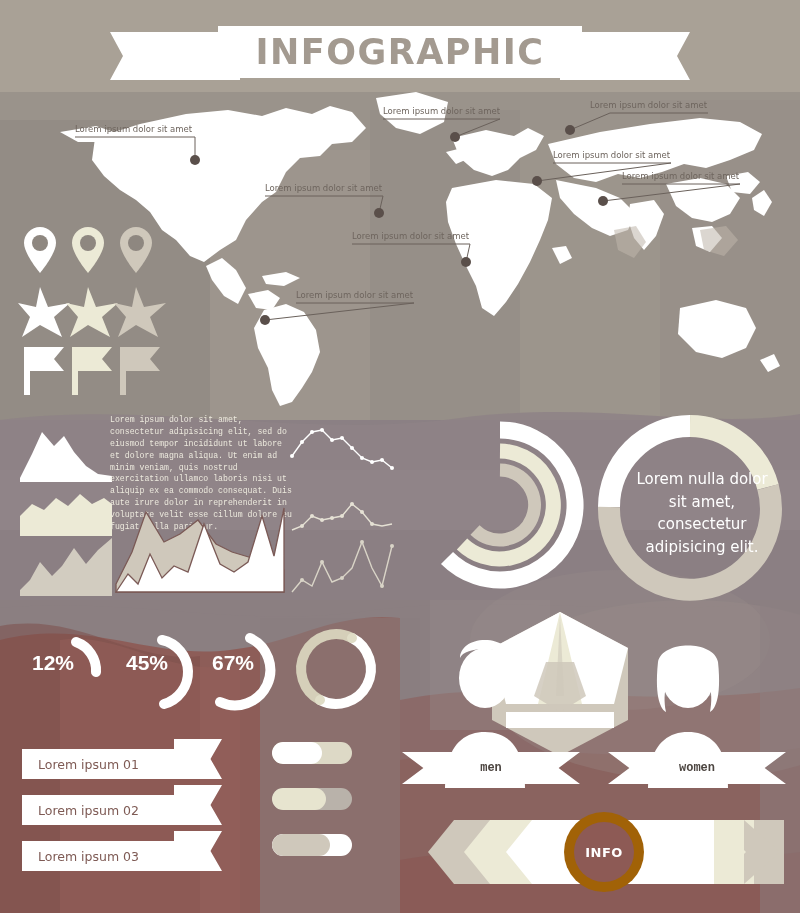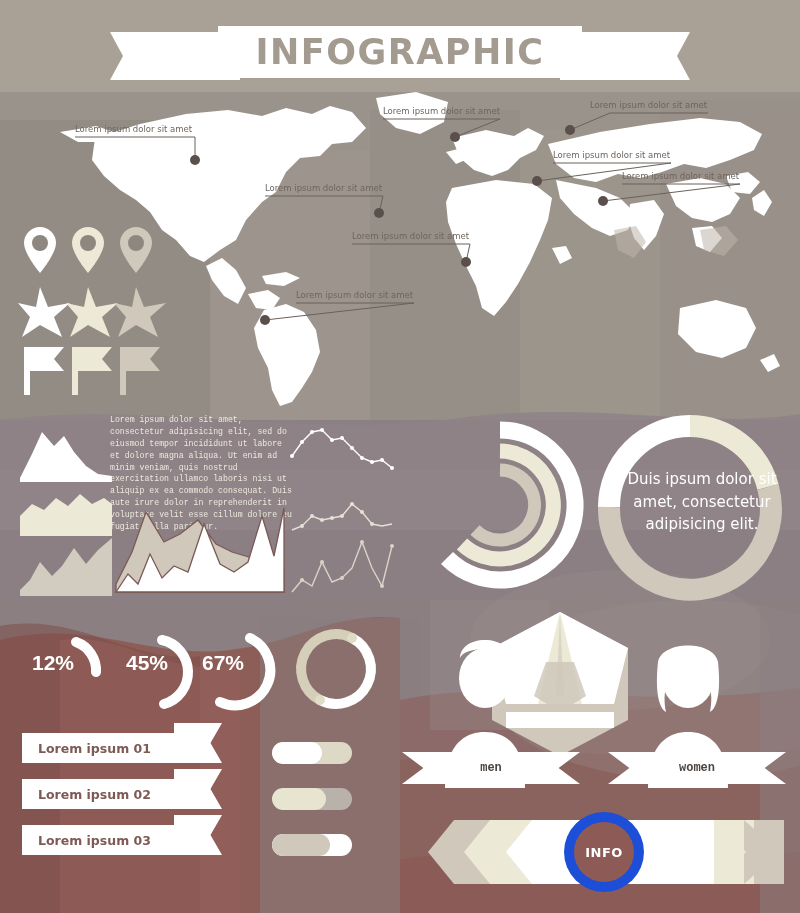--- a/index.html
+++ b/index.html
@@ -53,21 +53,21 @@
   }
 
   
   .pct-row { position:absolute; left:20px; top:618px; width:390px; height:100px; }
   .pct-label {
     position:absolute; font-size:21px; font-weight:bold; color:#ffffff;
     font-family:Liberation Sans, sans-serif;
   }
 
   
-  .ribbons { position:absolute; left:22px; top:729px; width:220px;font-weight:bold; }
+  .ribbons { position:absolute; left:22px; top:745px; width:220px; }
   .rib-item { position:relative; width:198px; height:34px; margin-bottom:12px; }
   .rib-plate {
     position:absolute; left:0; top:4px; width:152px; height:30px;
     background:#ffffff; display:flex; align-items:center; padding-left:16px;
   }
   .rib-plate span { font-size:12.5px; color:#7e5a54;
     font-family:"DejaVu Sans","Liberation Sans",sans-serif; }
   .rib-tail {
     position:absolute; left:152px; top:-6px; width:48px; height:40px;
     background:#ffffff; clip-path: polygon(0 0, 100% 0, 76% 50%, 100% 100%, 0 100%);
@@ -86,21 +86,21 @@
   }
   .gender-ribbon span {
     font-size:12px; font-weight:bold; color:#4c4540;
     font-family:Liberation Mono, monospace;
   }
 
   
   .info-bar { position:absolute; left:424px; top:806px; width:360px; height:100px; }
   .info-circle {
     position:absolute; left:140px; top:6px; width:80px; height:80px;
-    border-radius:50%; background:#1d4ed8;
+    border-radius:50%; background:#a16207;
     display:flex; align-items:center; justify-content:center;
   }
   .info-inner {
     width:60px; height:60px; border-radius:50%; background:#8d5a55;
     display:flex; align-items:center; justify-content:center;
   }
   .info-inner span {
     font-size:13px; font-weight:bold; color:#ffffff; letter-spacing:.5px;
     font-family:"DejaVu Sans","Liberation Sans",sans-serif;
   }
@@ -351,39 +351,39 @@
   <svg style="position:absolute;left:595px;top:412px;" width="190" height="190" viewBox="0 0 190 190">
     <g fill="none" stroke-width="22">
 
       <path d="M95,14 A81,81 0 0 0 14,95" stroke="#ffffff"></path>
 
       <path d="M95,14 A81,81 0 0 1 173,75" stroke="#ecead6"></path>
 
       <path d="M173,75 A81,81 0 1 1 14,95" stroke="#cfc8bb"></path>
     </g>
   </svg>
-  <div class="donut-text">Duis ipsum dolor sit amet, consectetur adipisicing elit.</div>
+  <div class="donut-text">Lorem nulla dolor sit amet, consectetur adipisicing elit.</div>
 
   <div class="pct-row">
     <svg width="390" height="100" viewBox="0 0 390 100">
       <g fill="none" stroke-linecap="round" stroke-width="10">
 
         <path d="M56,24 A30,30 0 0 1 76,54" stroke="#ffffff"></path>
 
         <path d="M142,22 A33,33 0 0 1 144,86" stroke="#ffffff"></path>
 
         <path d="M230,20 A35,35 0 1 1 200,84" stroke="#ffffff"></path>
 
         <path d="M332,20 A34,34 0 1 1 300,82" stroke="#ffffff"></path>
         <path d="M300,82 A34,34 0 0 1 332,20" stroke="#ddd9c1" opacity=".9"></path>
       </g>
     </svg>
     <div class="pct-label" style="left:12px; top:33px;">12%</div>
     <div class="pct-label" style="left:106px;top:33px;">45%</div>
-    <div class="pct-label" style="left:182px;top:33px;">67%</div>
+    <div class="pct-label" style="left:192px;top:33px;">67%</div>
   </div>
 
   <div class="ribbons">
     <div class="rib-item">
       <div class="rib-tail"></div>
       <div class="rib-plate">
         <span>Lorem ipsum 01</span>
       </div>
     </div>
     <div class="rib-item">

